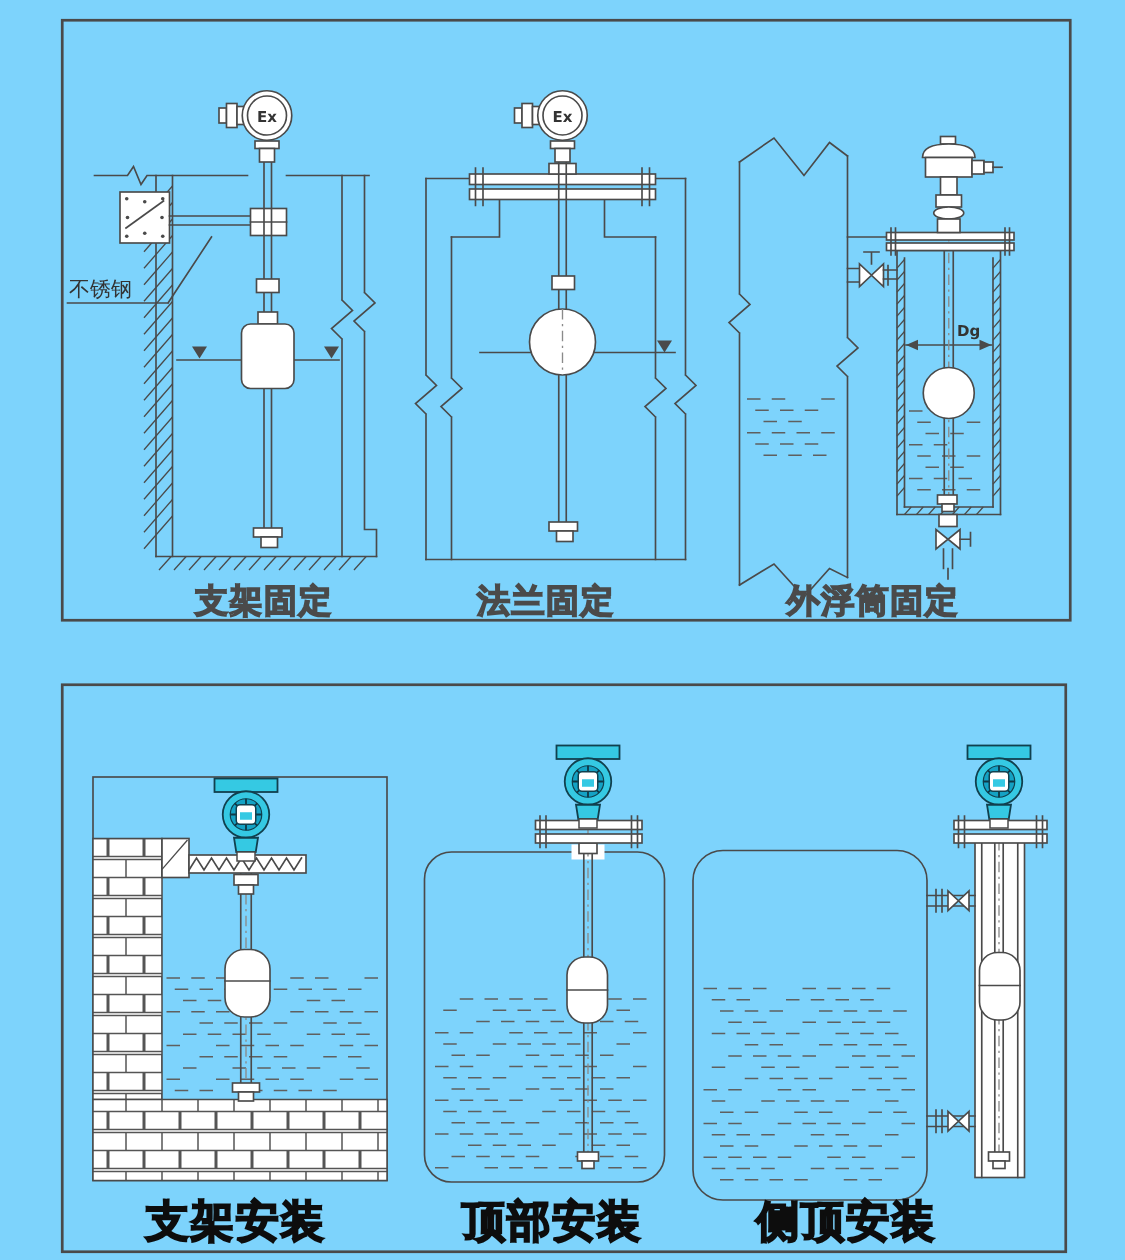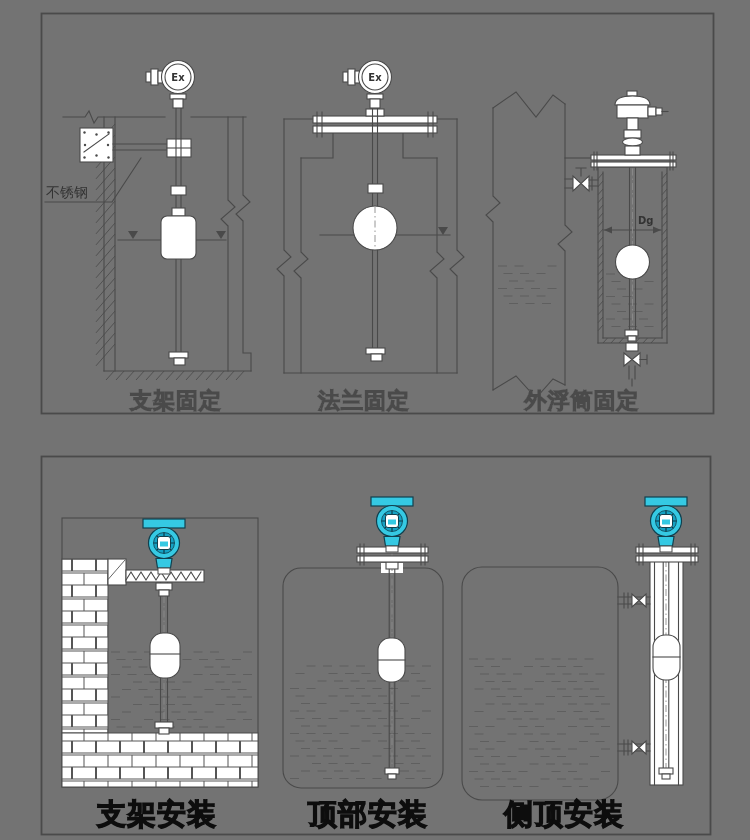--- a/index.html
+++ b/index.html
@@ -1,16 +1,16 @@
 <!DOCTYPE html>
 <html><head>
 <meta charset="utf-8">
 <style>
   html,body{margin:0;padding:0;background:#fff;}
-  .page{position:relative;width:750px;height:840px;background:#737373;overflow:hidden;
+  .page{position:relative;width:750px;height:840px;background:#7dd3fc;overflow:hidden;
         font-family:"DejaVu Sans","Liberation Sans",sans-serif;}
   .page svg{position:absolute;}
   
   .ln{stroke:#4a4a4a;fill:none;stroke-width:1.1;stroke-linecap:square;}
   .lnw{stroke:#4a4a4a;fill:#fff;stroke-width:1.1;}
   .thk{stroke-width:1.8;}
   .wdash{stroke:#5f5f5f;stroke-width:1;}
   .htch{stroke:#4a4a4a;stroke-width:0.85;}
   .dd{stroke:#8a8a8a;stroke-width:0.9;fill:none;stroke-dasharray:7 3 1.5 3;}
   .dot{fill:#4a4a4a;}

